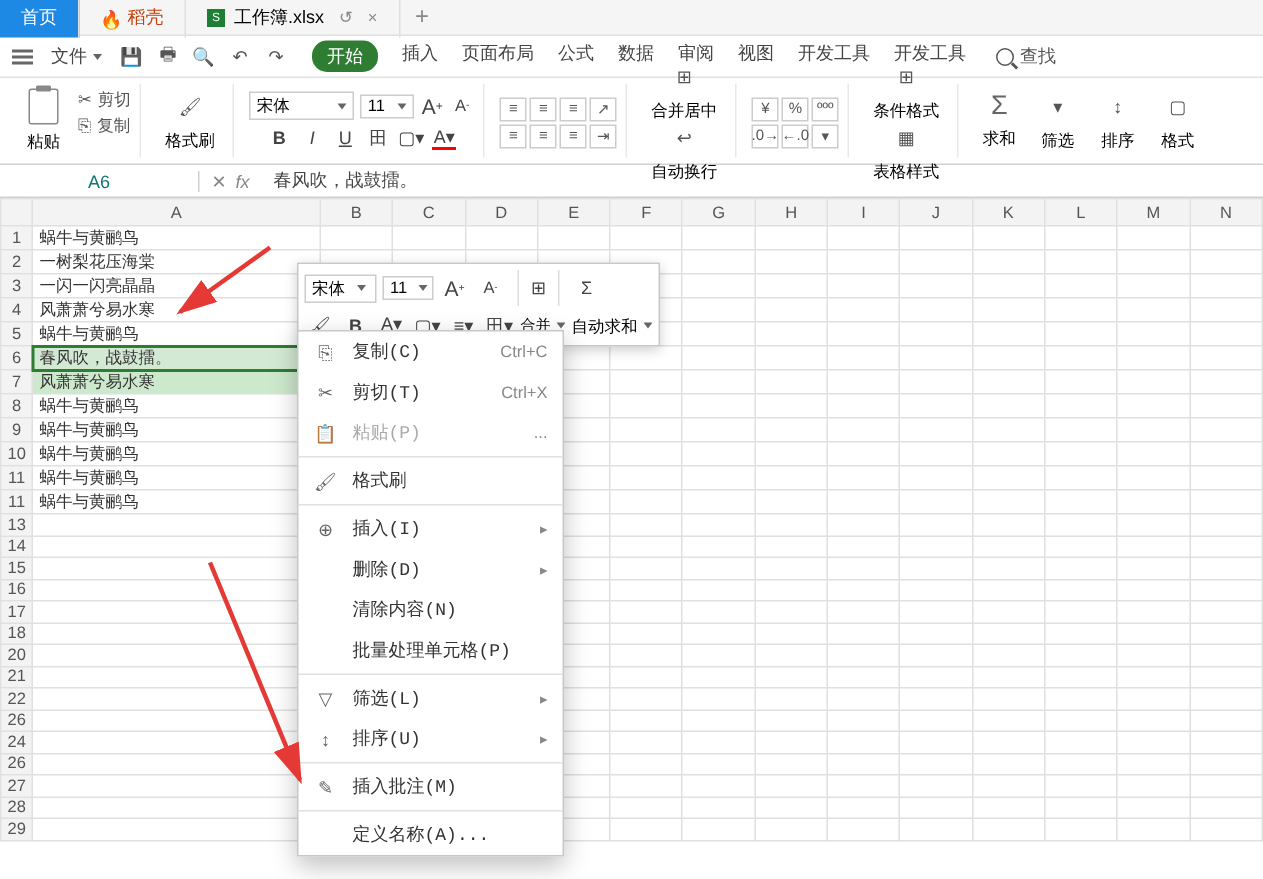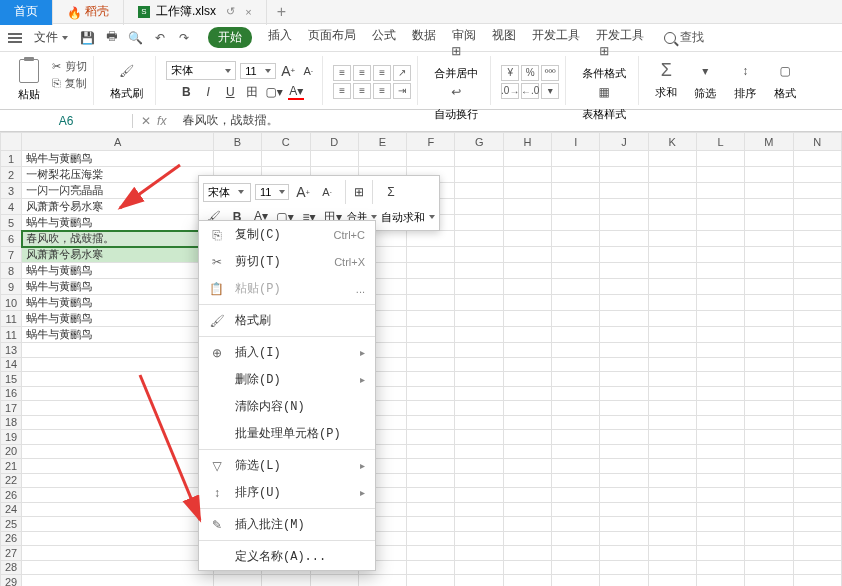--- a/index.html
+++ b/index.html
@@ -582,37 +582,20 @@
           <td></td>
           <td></td>
           <td></td>
           <td></td>
           <td></td>
           <td></td>
           <td></td>
           <td></td>
         </tr>
         <tr>
-          <td class="row-hdr">19</td>
-          <td></td>
-          <td></td>
-          <td></td>
-          <td></td>
-          <td></td>
-          <td></td>
-          <td></td>
-          <td></td>
-          <td></td>
-          <td></td>
-          <td></td>
-          <td></td>
-          <td></td>
-          <td></td>
-        </tr>
-        <tr>
           <td class="row-hdr">20</td>
           <td></td>
           <td></td>
           <td></td>
           <td></td>
           <td></td>
           <td></td>
           <td></td>
           <td></td>
           <td></td>
@@ -668,37 +651,20 @@
           <td></td>
           <td></td>
           <td></td>
           <td></td>
           <td></td>
           <td></td>
           <td></td>
         </tr>
         <tr>
           <td class="row-hdr">24</td>
-          <td></td>
-          <td></td>
-          <td></td>
-          <td></td>
-          <td></td>
-          <td></td>
-          <td></td>
-          <td></td>
-          <td></td>
-          <td></td>
-          <td></td>
-          <td></td>
-          <td></td>
-          <td></td>
-        </tr>
-        <tr>
-          <td class="row-hdr">25</td>
           <td></td>
           <td></td>
           <td></td>
           <td></td>
           <td></td>
           <td></td>
           <td></td>
           <td></td>
           <td></td>
           <td></td>

